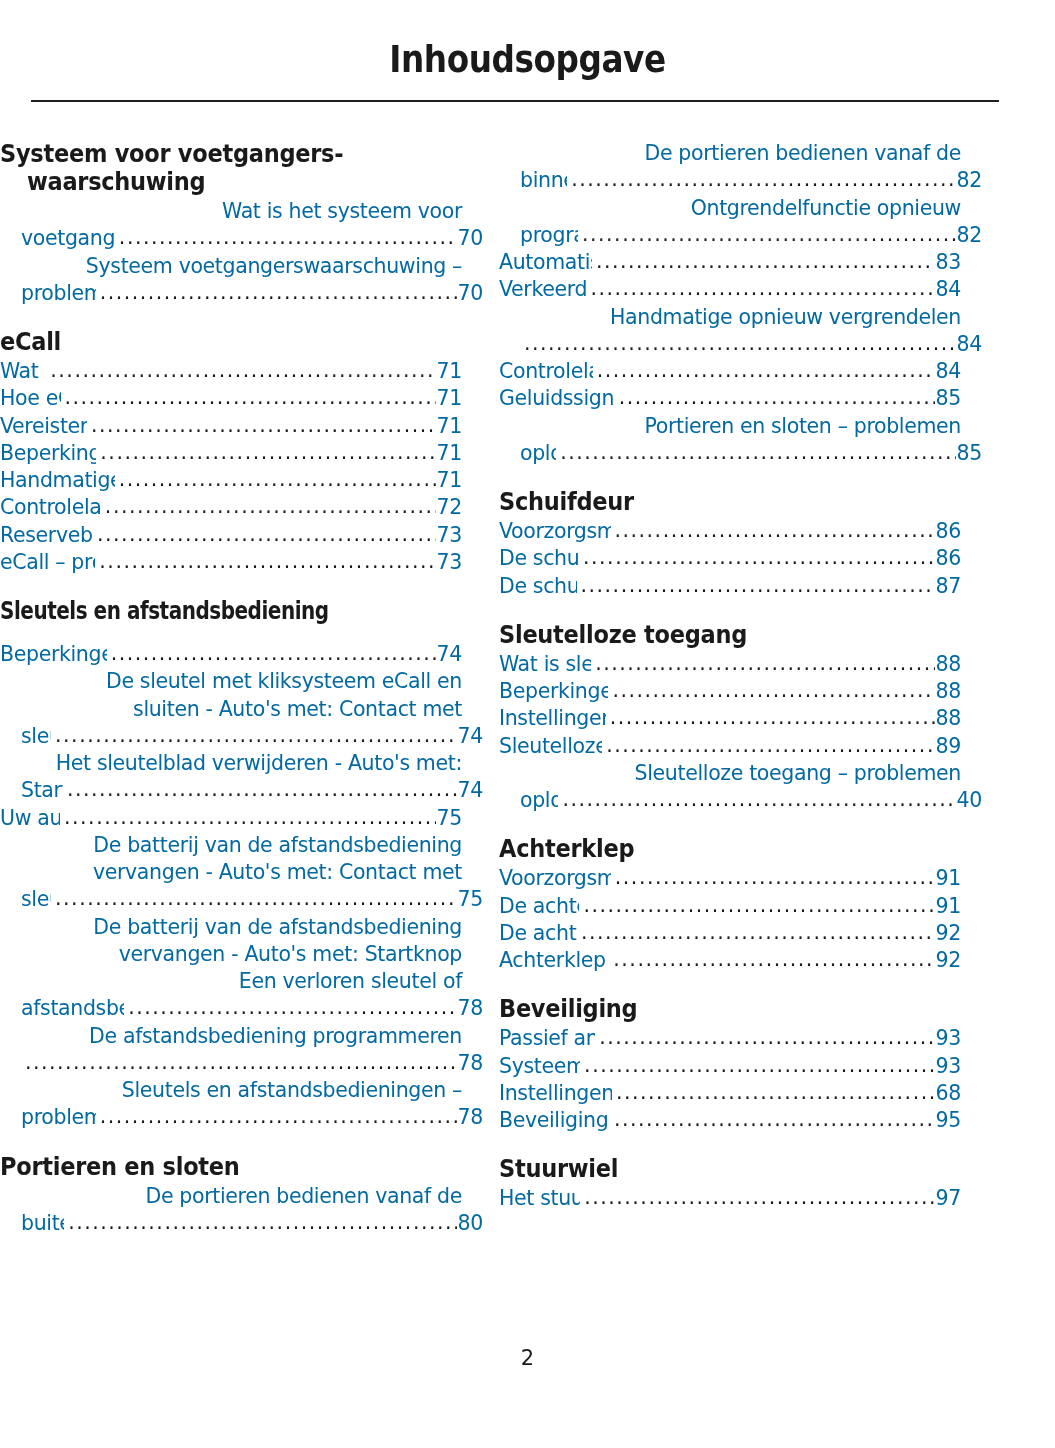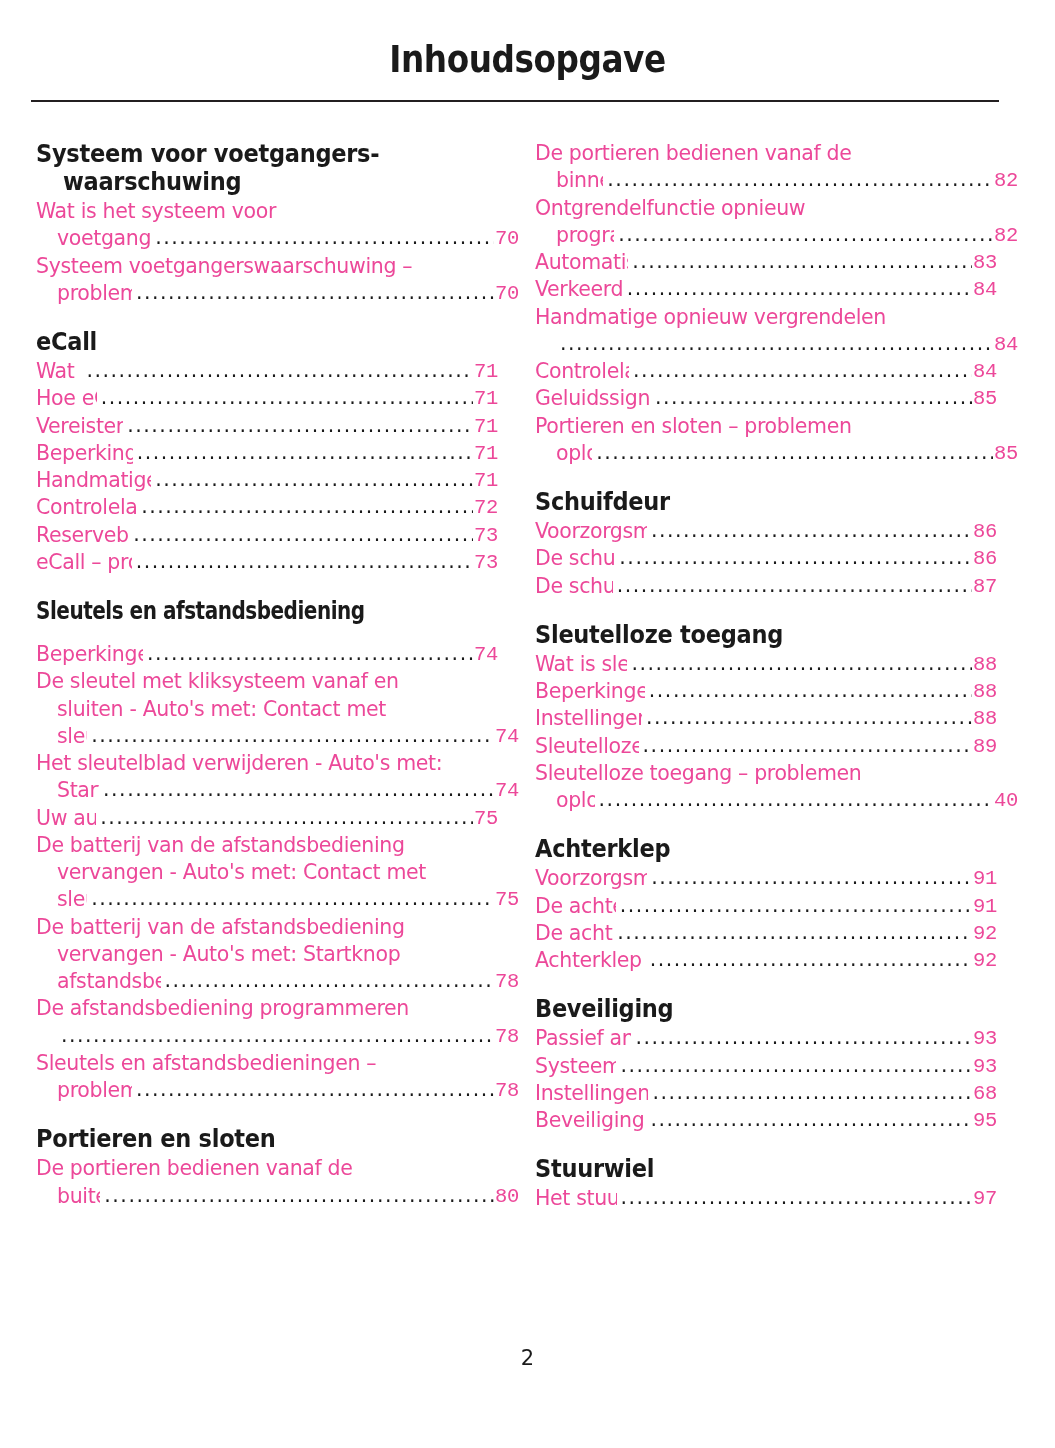--- a/index.html
+++ b/index.html
@@ -54,21 +54,21 @@
     top: 140px;
     left: 0;
     width: 1055px;
     display: flex;
     gap: 0;
   }
   .col {
     width: 462px;
     box-sizing: border-box;
   }
-  .col-left  { margin-left: 36px; }
+  .col-left  { }
   .col-right { margin-left: 37px; }
 
   
   .sec-head {
     font-family: "DejaVu Sans", sans-serif;
     font-weight: 700;
     font-size: 25px;
     line-height: 1.12;
     color: #1a1a1a;
     letter-spacing: -0.3px;
@@ -92,26 +92,27 @@
   }
   .sec-gap { height: 21px; }
   .sec-gap-sm { height: 14px; }
 
   
   .entry {
     font-family: "DejaVu Sans", sans-serif;
     font-weight: 400;
     font-size: 20.5px;
     line-height: 1.33;
-    color: #ec4899;
+    color: #0369a1;
     letter-spacing: -0.35px;
     margin: 0;
     padding: 0;
     display: block;
     white-space: normal;
+    text-align: right;
   }
   .entry .ln {
     display: block;
   }
   .entry .ln.ind {
     padding-left: 21px;
   }
   
   .leadrow {
     display: flex;
@@ -135,21 +136,20 @@
     min-width: 6px;
     position: relative;
     bottom: 1px;
   }
   .dots::before {
     content: "........................................................................................................................";
   }
   .pg {
     flex: 0 0 auto;
     white-space: pre;
-    font-family: Liberation Mono, monospace;
   }
 
   
   .folio {
     position: absolute;
     left: 0;
     top: 1346px;
     width: 1055px;
     text-align: center;
     font-family: "DejaVu Sans", sans-serif;
@@ -247,21 +247,21 @@
         <div class="sec-head squeeze"><span>Sleutels en afstandsbediening</span></div>
         <div class="sec-gap-sm"></div>
         <div class="entry">
           <div class="leadrow">
             <span class="lead-text">Beperkingen afstandsbediening</span>
             <span class="dots"></span>
             <span class="pg">74</span>
           </div>
         </div>
         <div class="entry">
-          <span class="ln">De sleutel met kliksysteem vanaf en</span>
+          <span class="ln">De sleutel met kliksysteem eCall en</span>
           <span class="ln ind">sluiten - Auto's met: Contact met</span>
           <div class="leadrow ind">
             <span class="lead-text">sleutel </span>
             <span class="dots"></span>
             <span class="pg">74</span>
           </div>
         </div>
         <div class="entry">
           <span class="ln">Het sleutelblad verwijderen - Auto's met:</span>
           <div class="leadrow ind">
@@ -284,20 +284,21 @@
             <span class="lead-text">sleutel </span>
             <span class="dots"></span>
             <span class="pg">75</span>
           </div>
         </div>
         <div class="entry">
           <span class="ln">De batterij van de afstandsbediening</span>
           <span class="ln ind">vervangen - Auto's met: Startknop</span>
         </div>
         <div class="entry">
+          <span class="ln">Een verloren sleutel of</span>
           <div class="leadrow ind">
             <span class="lead-text">afstandsbediening vervangen </span>
             <span class="dots"></span>
             <span class="pg">78</span>
           </div>
         </div>
         <div class="entry">
           <span class="ln">De afstandsbediening programmeren</span>
           <div class="leadrow ind">
             <span class="lead-text"></span>

